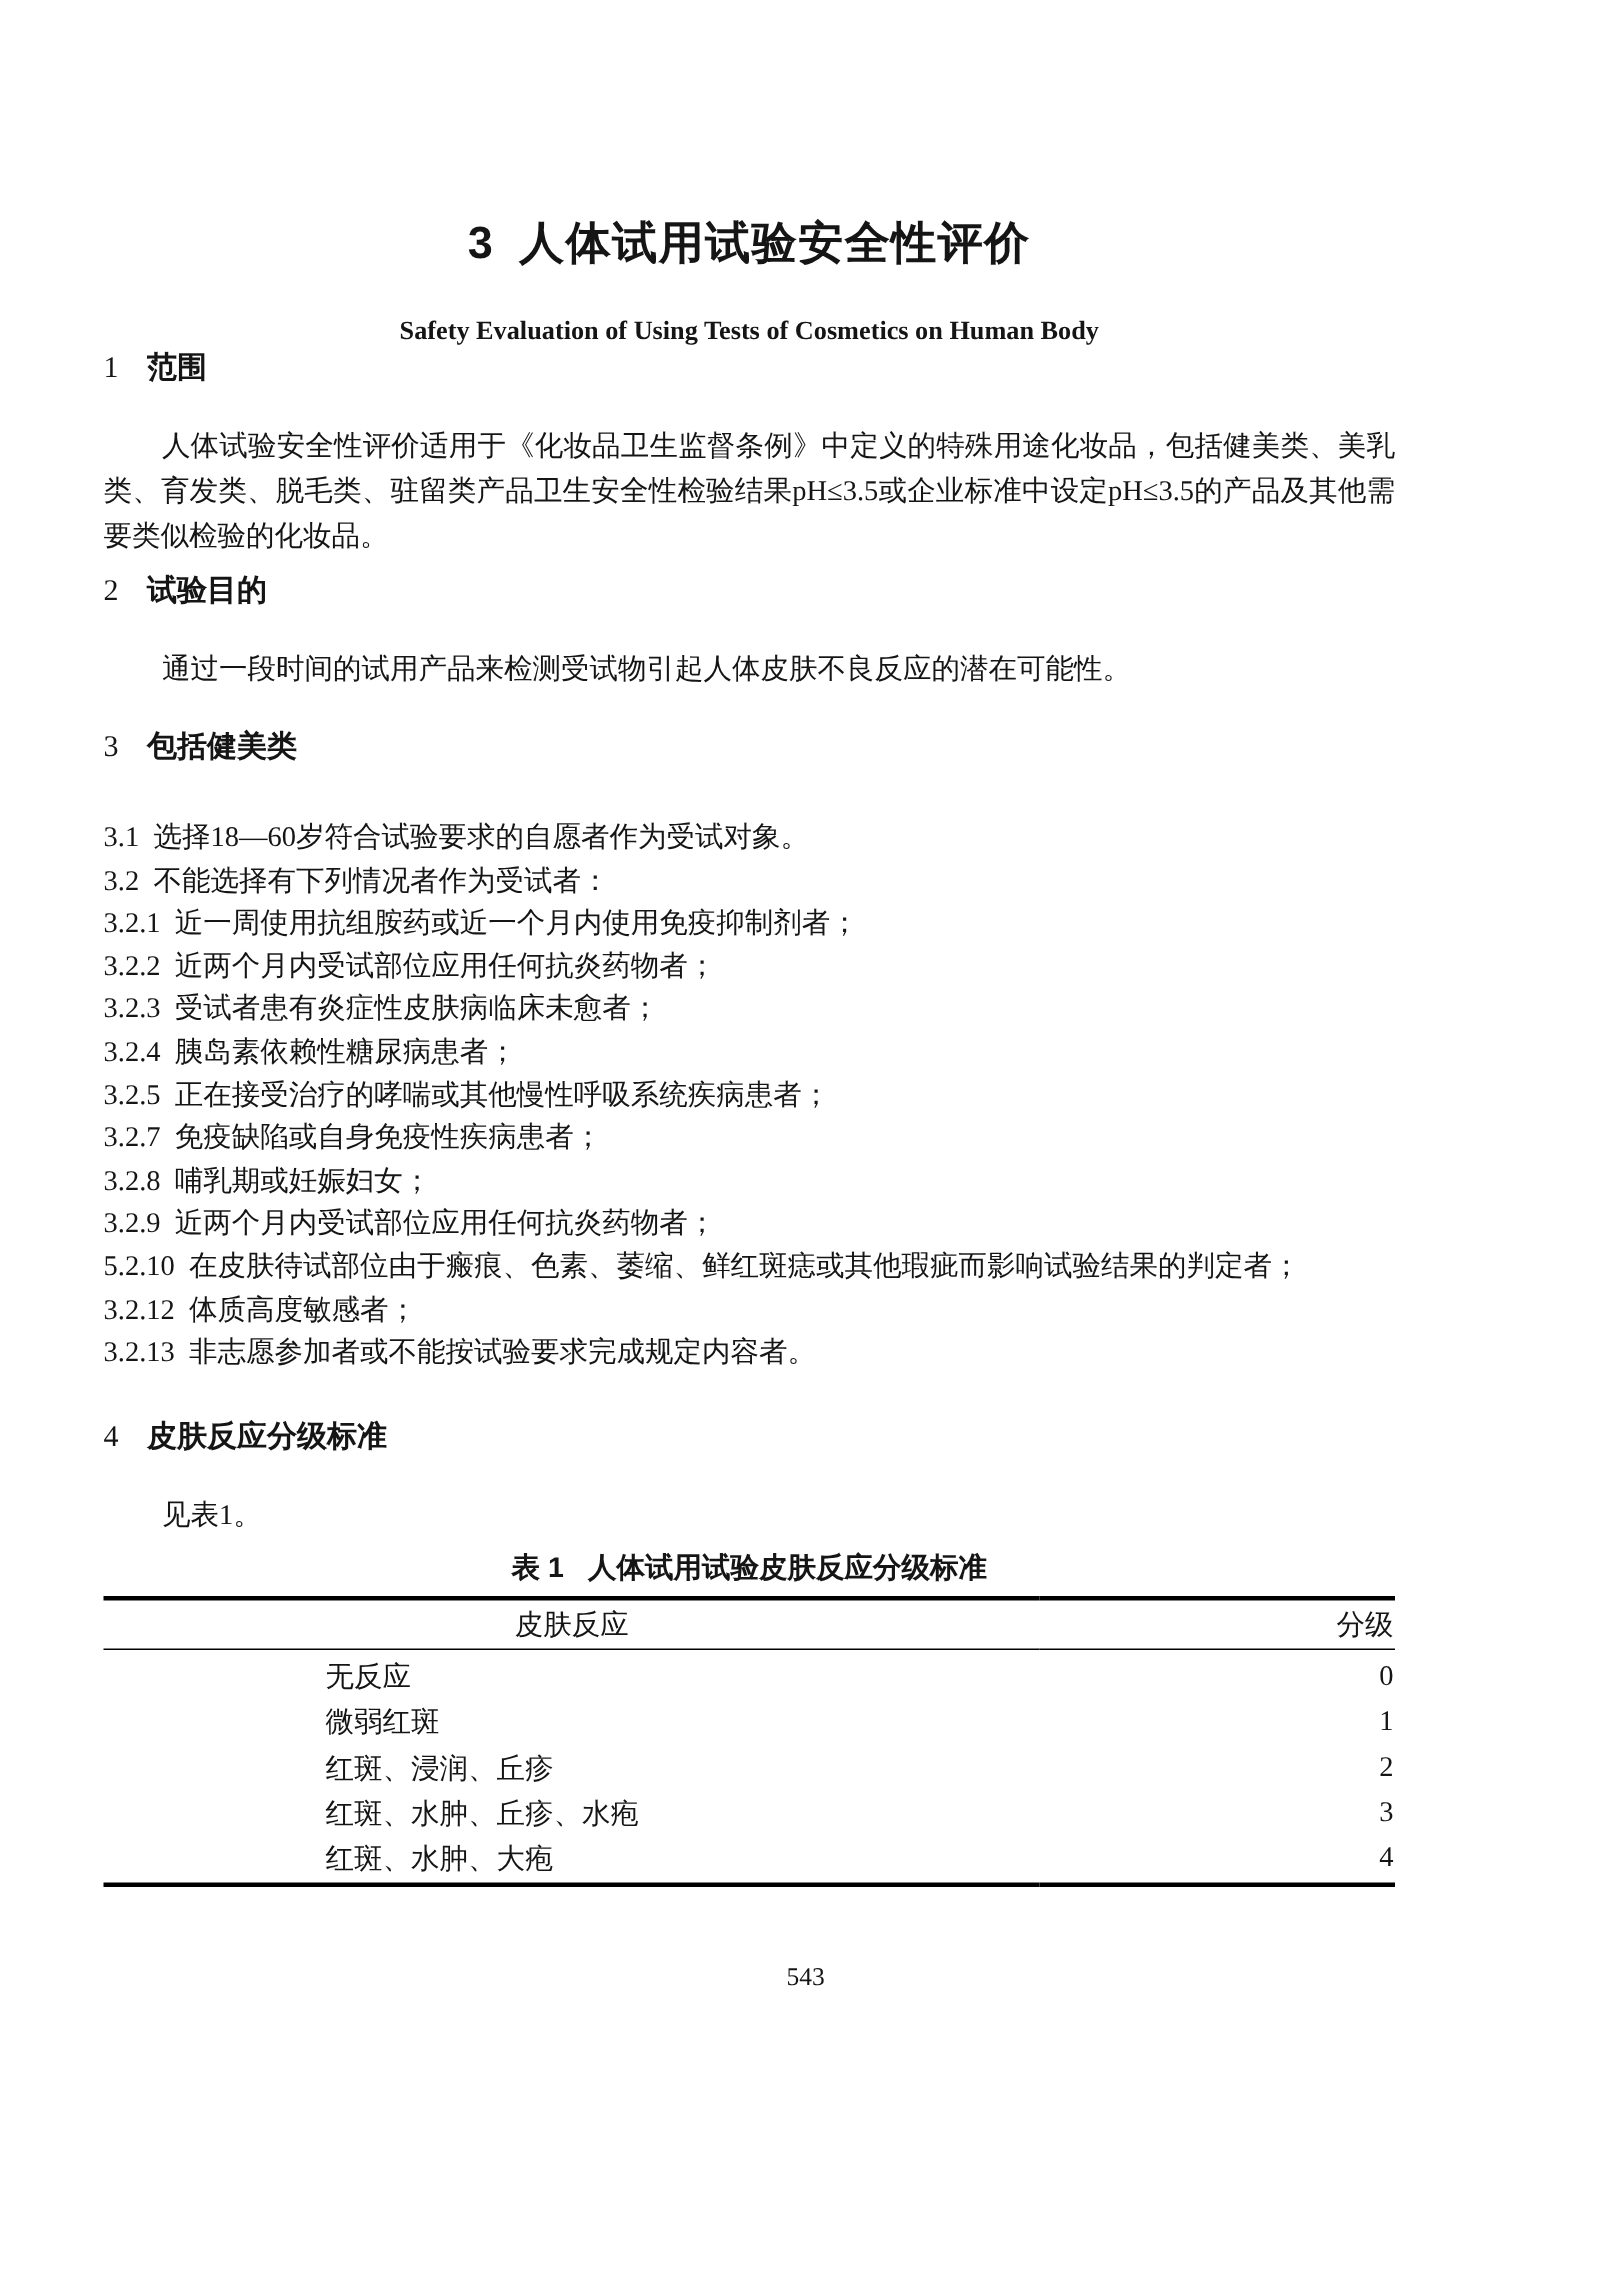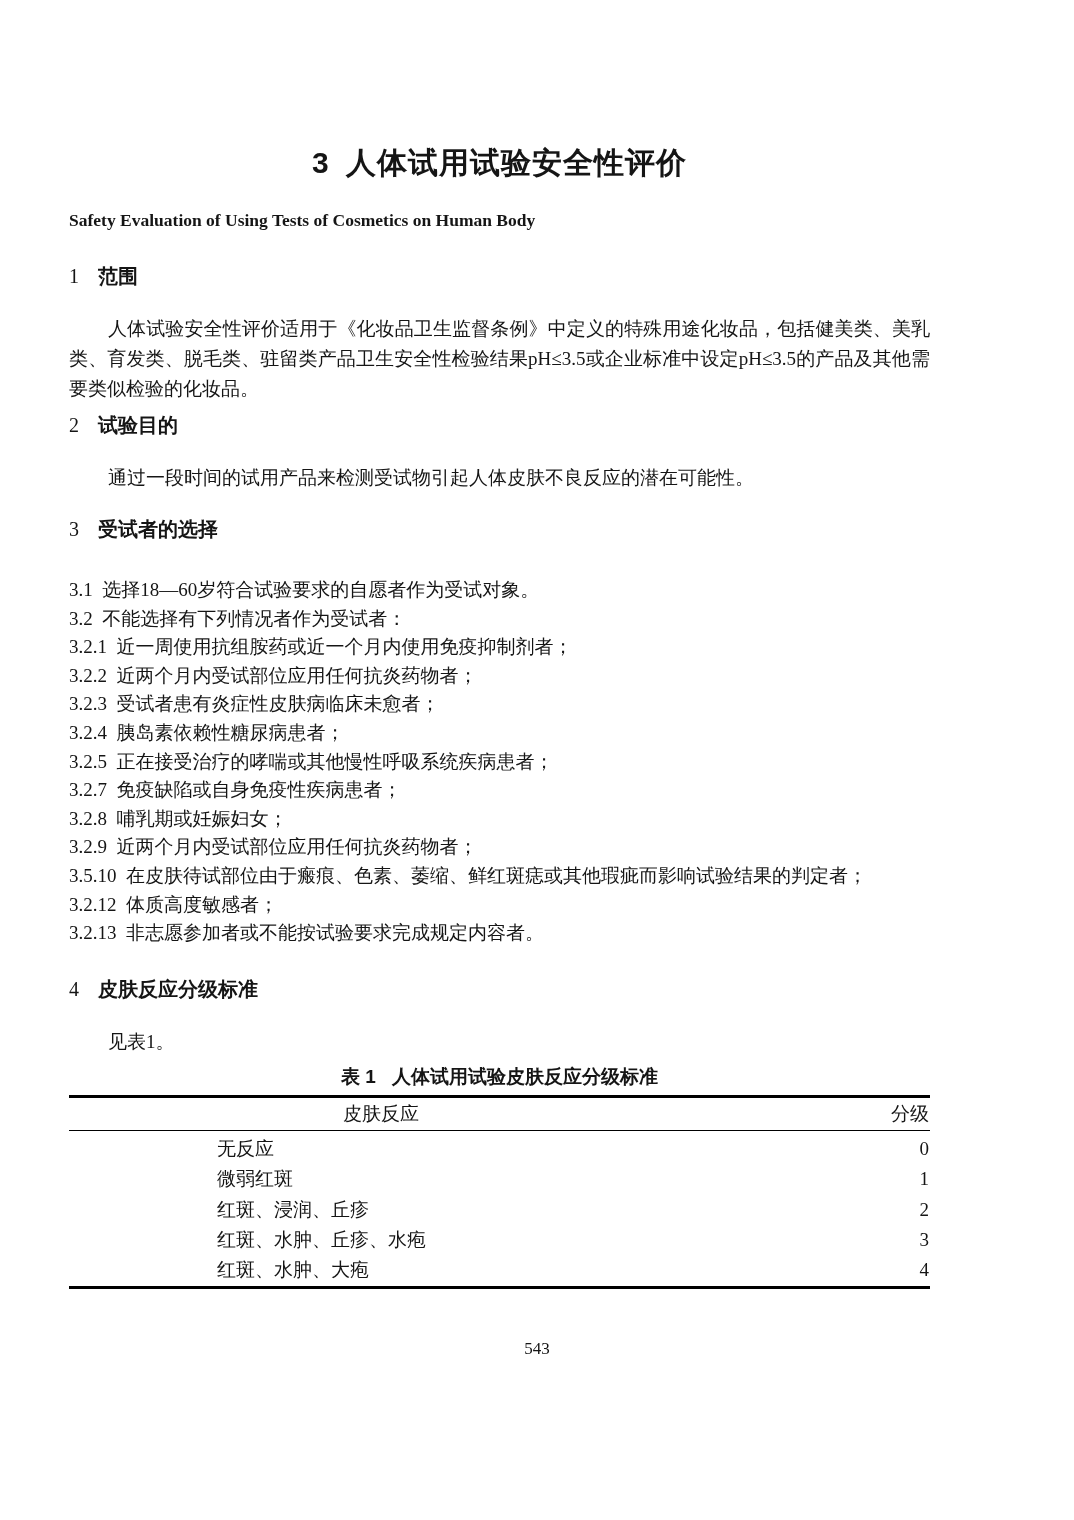--- a/index.html
+++ b/index.html
@@ -20,37 +20,38 @@
     text-align: center;
     font-family: "Liberation Sans", "DejaVu Sans", sans-serif;
     font-weight: 700;
     font-size: 30px;
     line-height: 40px;
     letter-spacing: 1px;
   }
   .doc-title .t-num { margin-right: 0.55em; font-weight: 700; }
   .doc-subtitle {
     margin-top: 26px;
+    text-align: center;
     font-weight: 700;
     font-size: 17.5px;
     line-height: 23px;
   }
   .sec-h {
     font-size: 20px;
     line-height: 26px;
   }
   .sec-h .sec-num {
     font-family: "Liberation Serif", "DejaVu Serif", serif;
     margin-right: 0.95em;
   }
   .sec-h .sec-t {
     font-family: "Liberation Sans", "DejaVu Sans", sans-serif;
     font-weight: 700;
   }
-  .mt-sec1 { margin-top: 31px; }
+  .mt-sec1 { }
   .mt-sec2 { margin-top: 8px; }
   .mt-sec3 { margin-top: 23px; }
   .mt-sec4 { margin-top: 28px; }
   .para {
     margin: 25px 0 0 0;
     font-size: 19px;
     line-height: 30px;
     text-align: justify;
   }
   .indent { text-indent: 2.05em; }
@@ -125,34 +126,34 @@
 
   <section>
     <div class="sec-h mt-sec2">
       <span class="sec-num">2</span><span class="sec-t">试验目的</span>
     </div>
     <p class="para indent">通过一段时间的试用产品来检测受试物引起人体皮肤不良反应的潜在可能性。</p>
   </section>
 
   <section>
     <div class="sec-h mt-sec3">
-      <span class="sec-num">3</span><span class="sec-t">受试者的选择</span>
+      <span class="sec-num">3</span><span class="sec-t">包括健美类</span>
     </div>
     <div class="clause-list">
       <div class="clause"><span class="c-num">3.1</span><span>选择18—60岁符合试验要求的自愿者作为受试对象。</span></div>
       <div class="clause"><span class="c-num">3.2</span><span>不能选择有下列情况者作为受试者：</span></div>
       <div class="clause"><span class="c-num">3.2.1</span><span>近一周使用抗组胺药或近一个月内使用免疫抑制剂者；</span></div>
       <div class="clause"><span class="c-num">3.2.2</span><span>近两个月内受试部位应用任何抗炎药物者；</span></div>
       <div class="clause"><span class="c-num">3.2.3</span><span>受试者患有炎症性皮肤病临床未愈者；</span></div>
       <div class="clause"><span class="c-num">3.2.4</span><span>胰岛素依赖性糖尿病患者；</span></div>
       <div class="clause"><span class="c-num">3.2.5</span><span>正在接受治疗的哮喘或其他慢性呼吸系统疾病患者；</span></div>
       <div class="clause"><span class="c-num">3.2.7</span><span>免疫缺陷或自身免疫性疾病患者；</span></div>
       <div class="clause"><span class="c-num">3.2.8</span><span>哺乳期或妊娠妇女；</span></div>
       <div class="clause"><span class="c-num">3.2.9</span><span>近两个月内受试部位应用任何抗炎药物者；</span></div>
-      <div class="clause"><span class="c-num">3.5.10</span><span>在皮肤待试部位由于瘢痕、色素、萎缩、鲜红斑痣或其他瑕疵而影响试验结果的判定者；</span></div>
+      <div class="clause"><span class="c-num">5.2.10</span><span>在皮肤待试部位由于瘢痕、色素、萎缩、鲜红斑痣或其他瑕疵而影响试验结果的判定者；</span></div>
       <div class="clause"><span class="c-num">3.2.12</span><span>体质高度敏感者；</span></div>
       <div class="clause"><span class="c-num">3.2.13</span><span>非志愿参加者或不能按试验要求完成规定内容者。</span></div>
     </div>
   </section>
 
   <section>
     <div class="sec-h mt-sec4">
       <span class="sec-num">4</span><span class="sec-t">皮肤反应分级标准</span>
     </div>
     <p class="para indent">见表1。</p>

